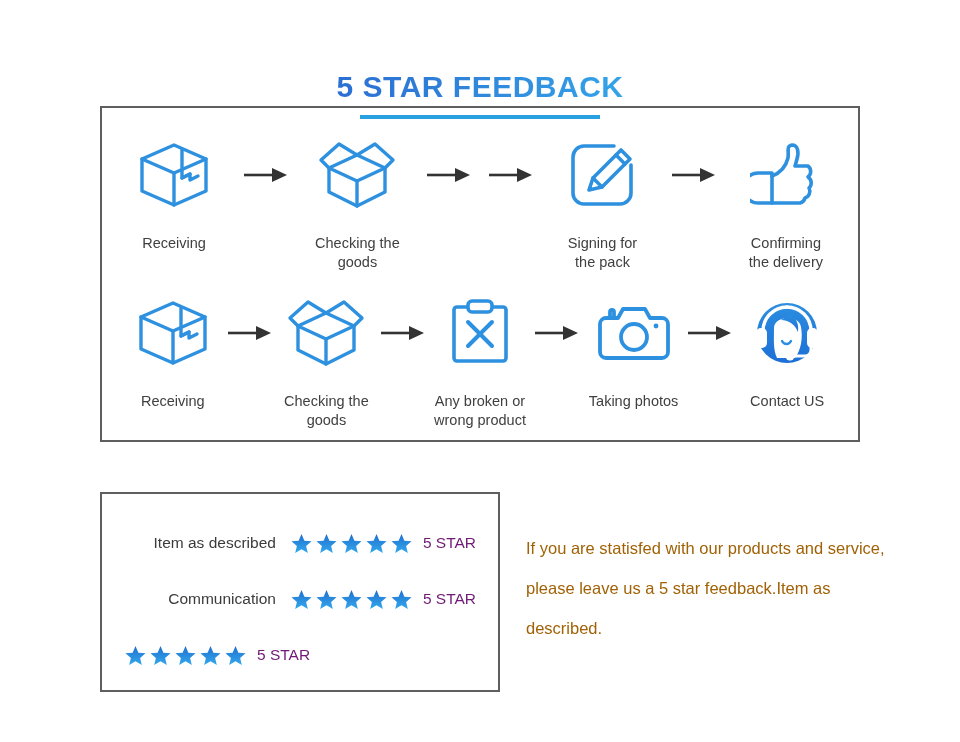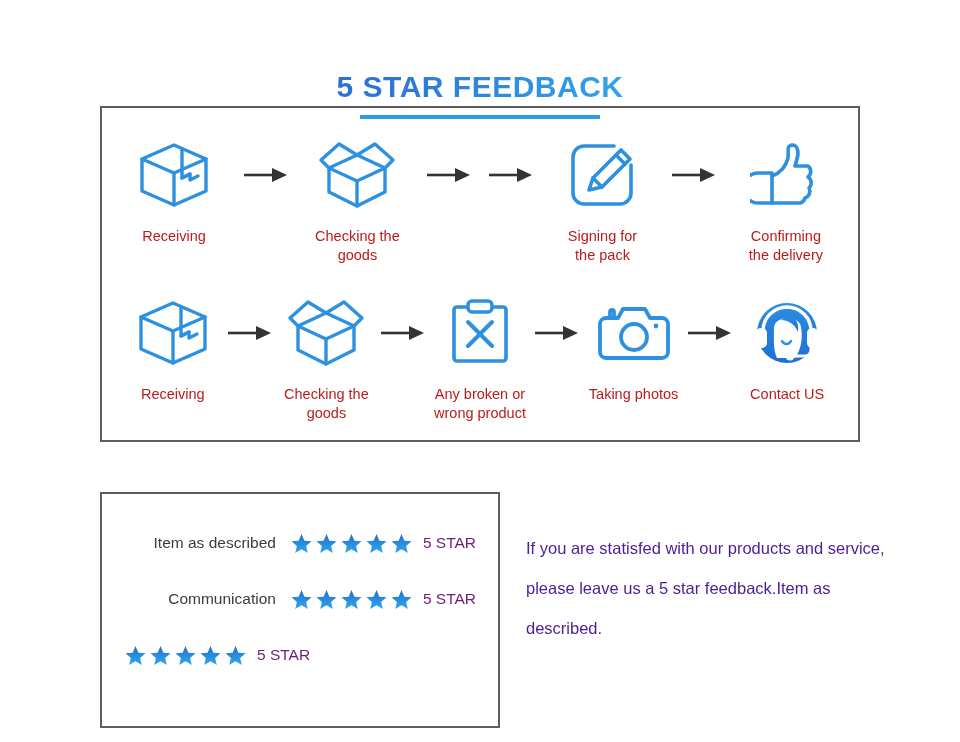--- a/index.html
+++ b/index.html
@@ -74,43 +74,43 @@
     flex-direction: column;
     align-items: center;
   }
   .step-icon {
     height: 70px;
     display: flex;
     align-items: center;
     justify-content: center;
   }
   .step-label {
-    margin-top: 17px;
+    margin-top: 24px;
     font-size: 14.5px;
     line-height: 19px;
     text-align: center;
-    color: #b91c1c;
+    color: #404040;
     white-space: pre-line;
   }
   .flow-arrow {
     width: 48px;
     height: 70px;
     display: flex;
     align-items: center;
     justify-content: center;
     flex: none;
   }
 
   
   #rating-box {
     position: absolute;
     left: 100px;
     top: 492px;
     width: 400px;
-    height: 236px;
+    height: 200px;
     border: 2px solid #5e5e5e;
     box-sizing: border-box;
     padding: 26px 22px 0 22px;
   }
   .rating-row {
     display: flex;
     align-items: center;
     height: 46px;
     margin-bottom: 10px;
   }
@@ -134,21 +134,21 @@
   }
 
   
   #feedback-note {
     position: absolute;
     left: 526px;
     top: 528px;
     width: 376px;
     font-size: 16.5px;
     line-height: 40px;
-    color: #4c1d95;
+    color: #a16207;
   }
 </style>
 </head>
 <body>
 
 <div id="title-block">
   <div id="page-title">5 STAR FEEDBACK</div>
   <div id="title-underline"></div>
 </div>
 

